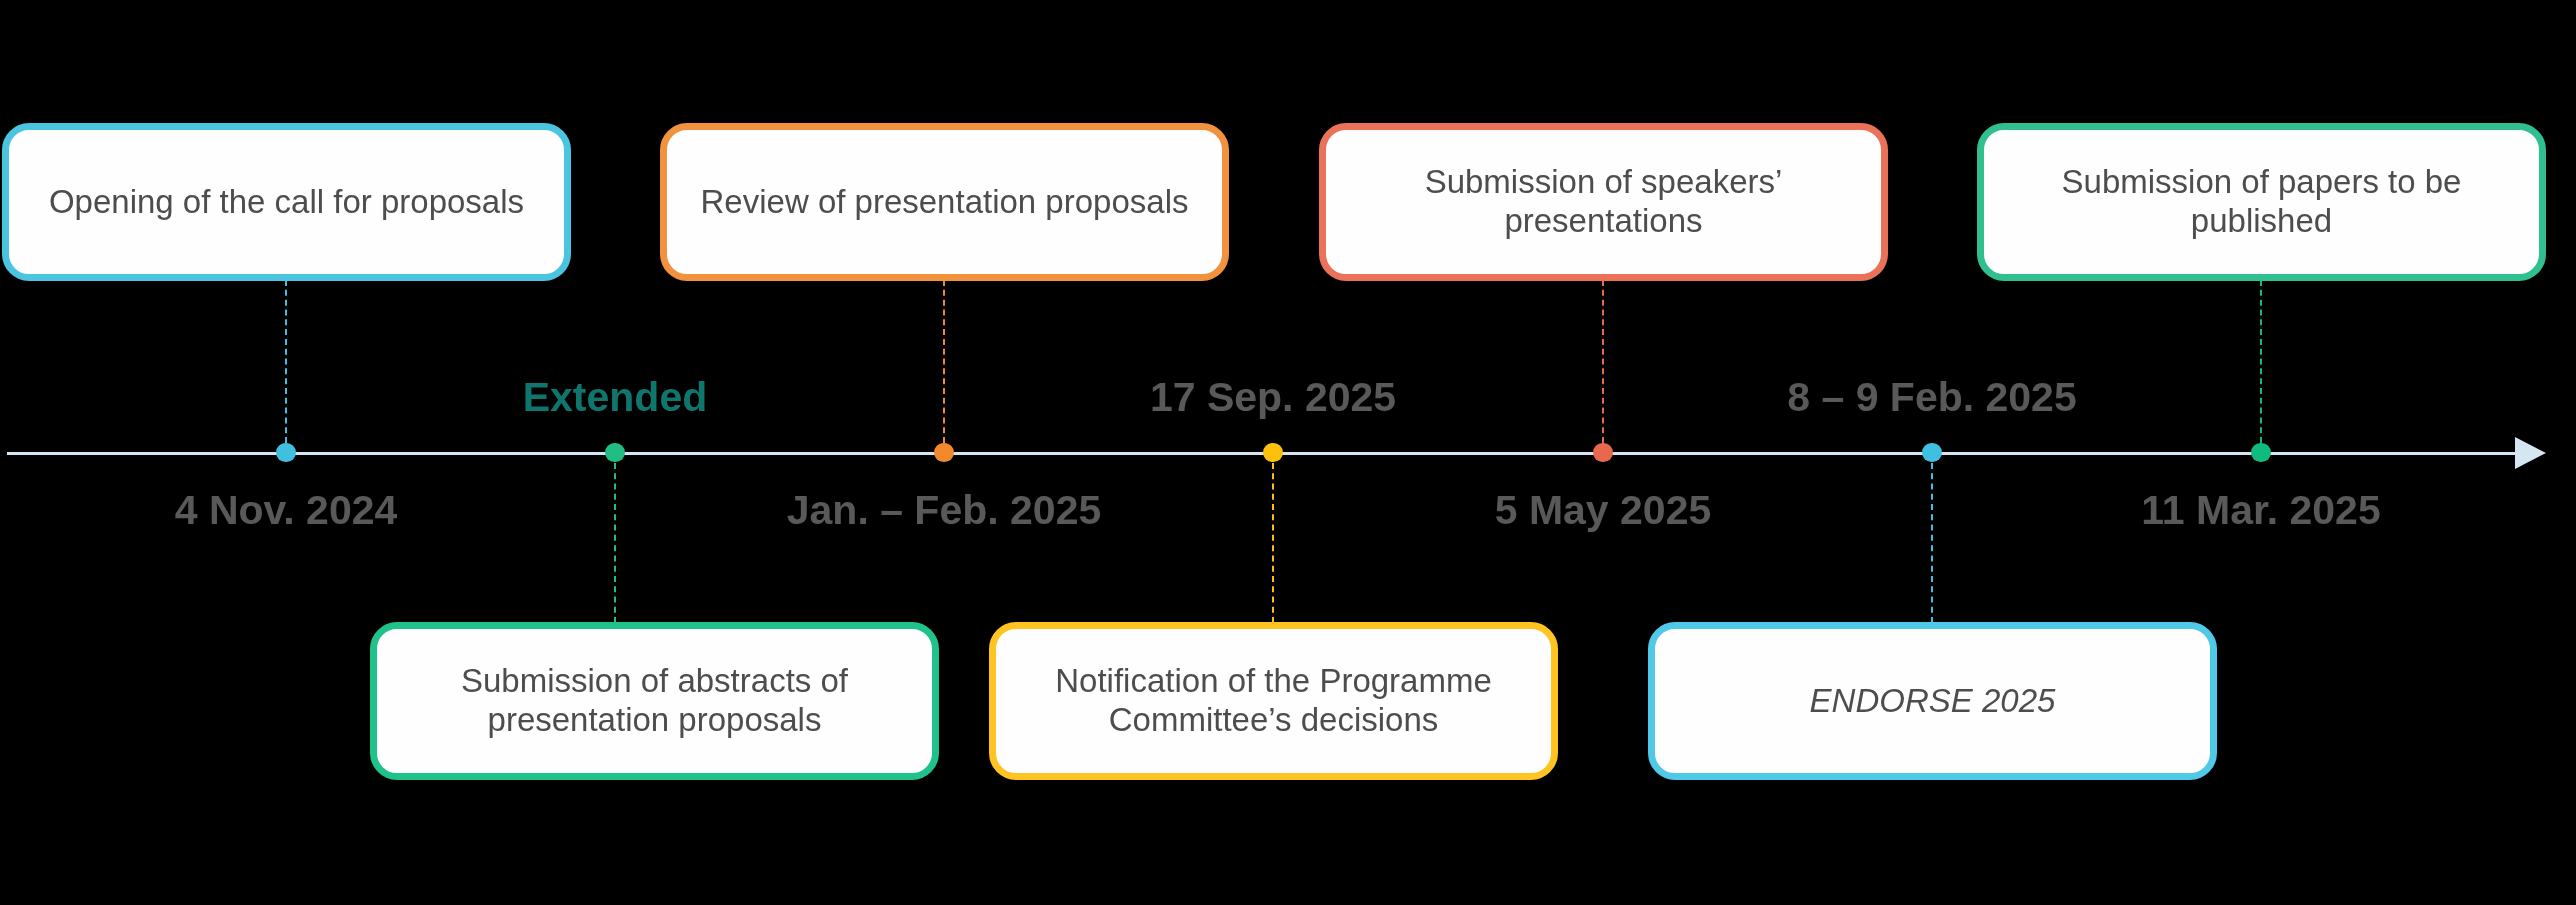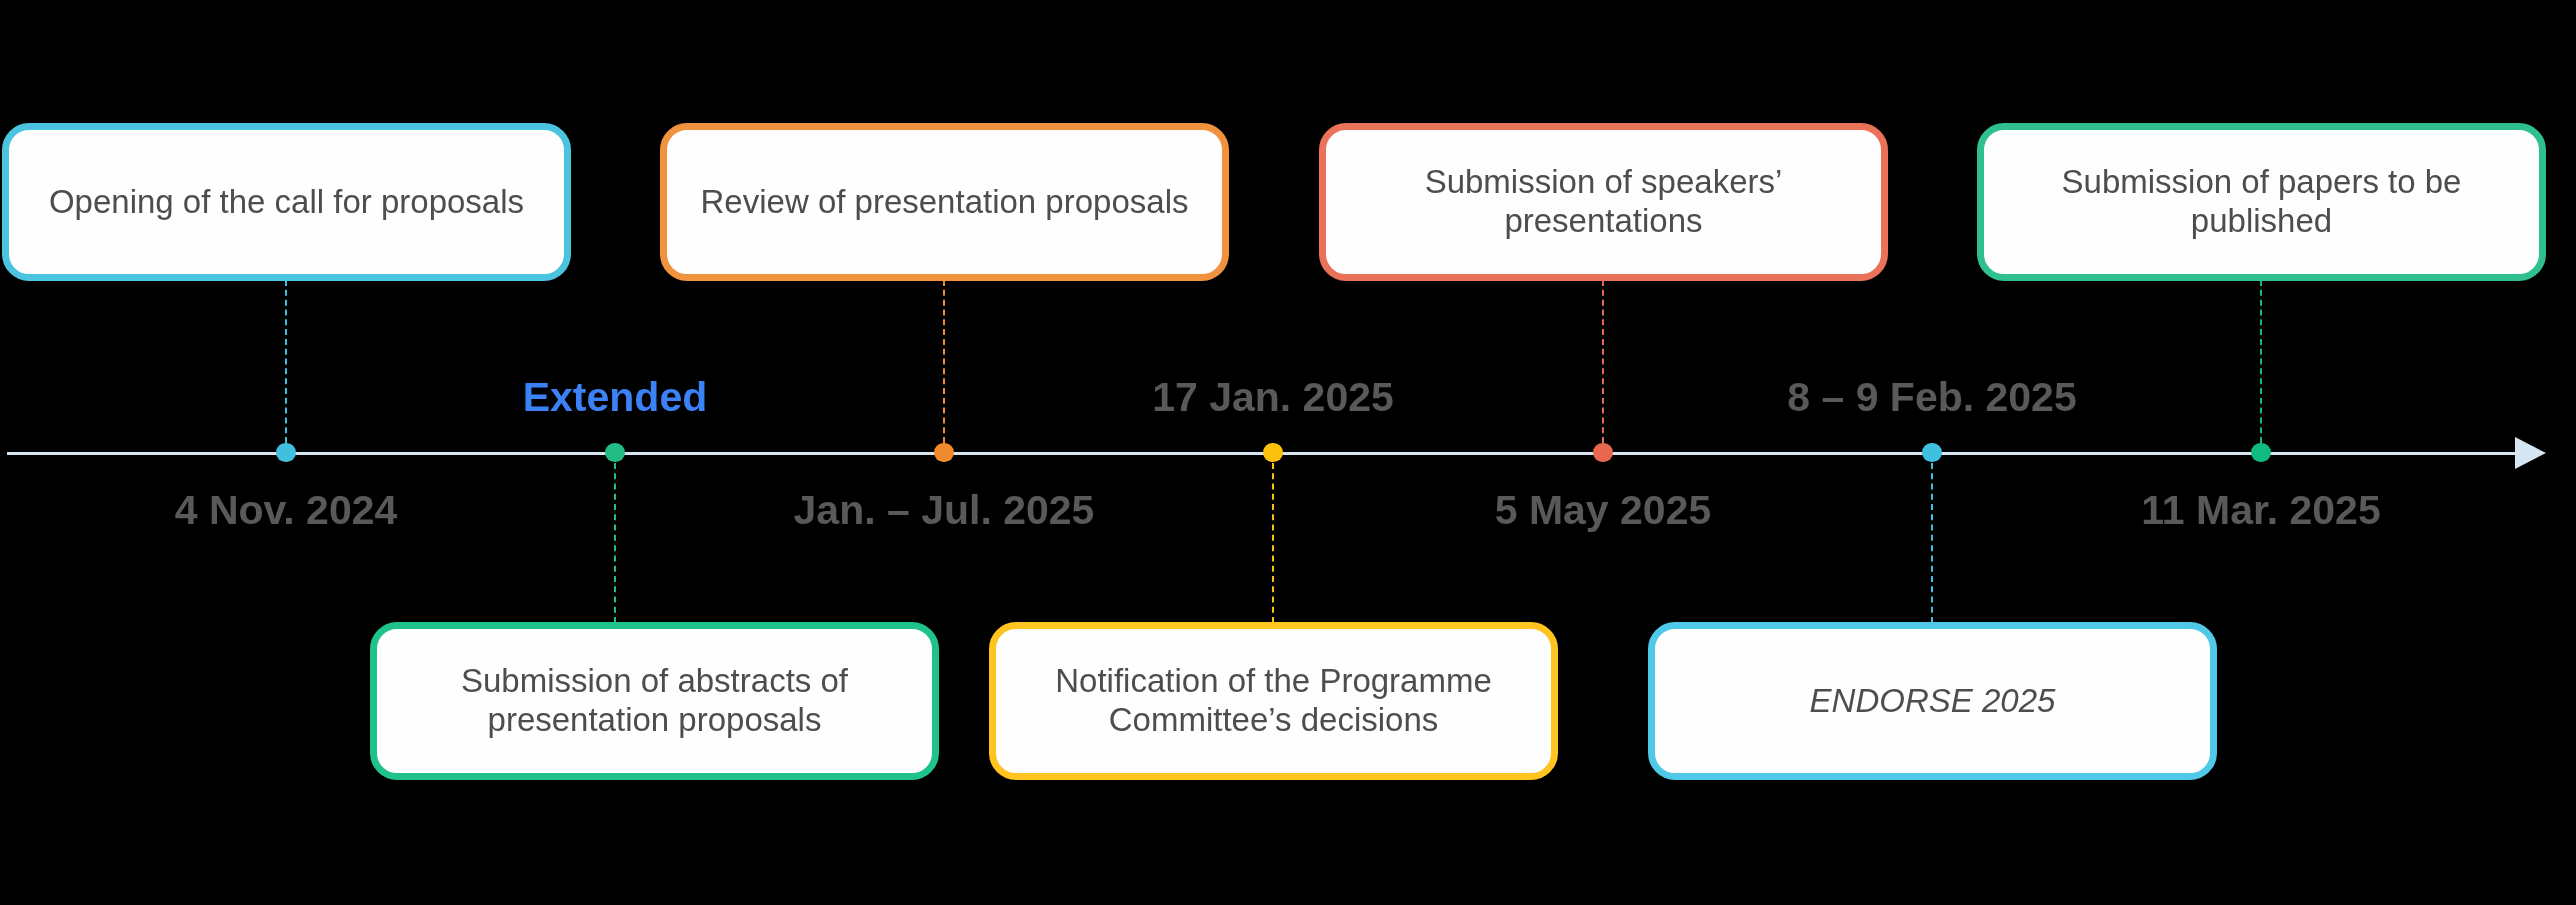--- a/index.html
+++ b/index.html
@@ -124,39 +124,39 @@
     </div>
     <div class="date-label below"><span>4 Nov. 2024</span></div>
   </div>
 
   <div class="milestone" style="--x:615px">
     <div class="connector down" style="border-left-color: rgb(34, 188, 133);"></div>
     <div class="dot" style="background: rgb(34, 188, 133);"></div>
     <div class="event-box bottom" style="border-color: rgb(32, 194, 140); margin-left: 39px;">
       <span class="label">Submission of abstracts of presentation proposals</span>
     </div>
-    <div class="date-label above"><span class="date-prefix" style="color: #3b82f6;">Extended</span></div>
+    <div class="date-label above"><span class="date-prefix" style="color: #0f766e;">Extended</span></div>
   </div>
 
   <div class="milestone" style="--x:944px">
     <div class="connector up" style="border-left-color: rgb(240, 138, 44);"></div>
     <div class="dot" style="background: rgb(240, 138, 44);"></div>
     <div class="event-box top" style="border-color: rgb(240, 146, 62);">
       <span class="label">Review of presentation proposals</span>
     </div>
-    <div class="date-label below"><span>Jan. – Jul. 2025</span></div>
+    <div class="date-label below"><span>Jan. – Feb. 2025</span></div>
   </div>
 
   <div class="milestone" style="--x:1273px">
     <div class="connector down" style="border-left-color: rgb(252, 193, 13);"></div>
     <div class="dot" style="background: rgb(252, 193, 13);"></div>
     <div class="event-box bottom" style="border-color: rgb(255, 196, 31);">
       <span class="label">Notification of the Programme Committee’s decisions</span>
     </div>
-    <div class="date-label above"><span>17 Jan. 2025</span></div>
+    <div class="date-label above"><span>17 Sep. 2025</span></div>
   </div>
 
   <div class="milestone" style="--x:1603px">
     <div class="connector up" style="border-left-color: rgb(231, 104, 78);"></div>
     <div class="dot" style="background: rgb(231, 104, 78);"></div>
     <div class="event-box top" style="border-color: rgb(233, 114, 88);">
       <span class="label">Submission of speakers’ presentations</span>
     </div>
     <div class="date-label below"><span>5 May 2025</span></div>
   </div>

